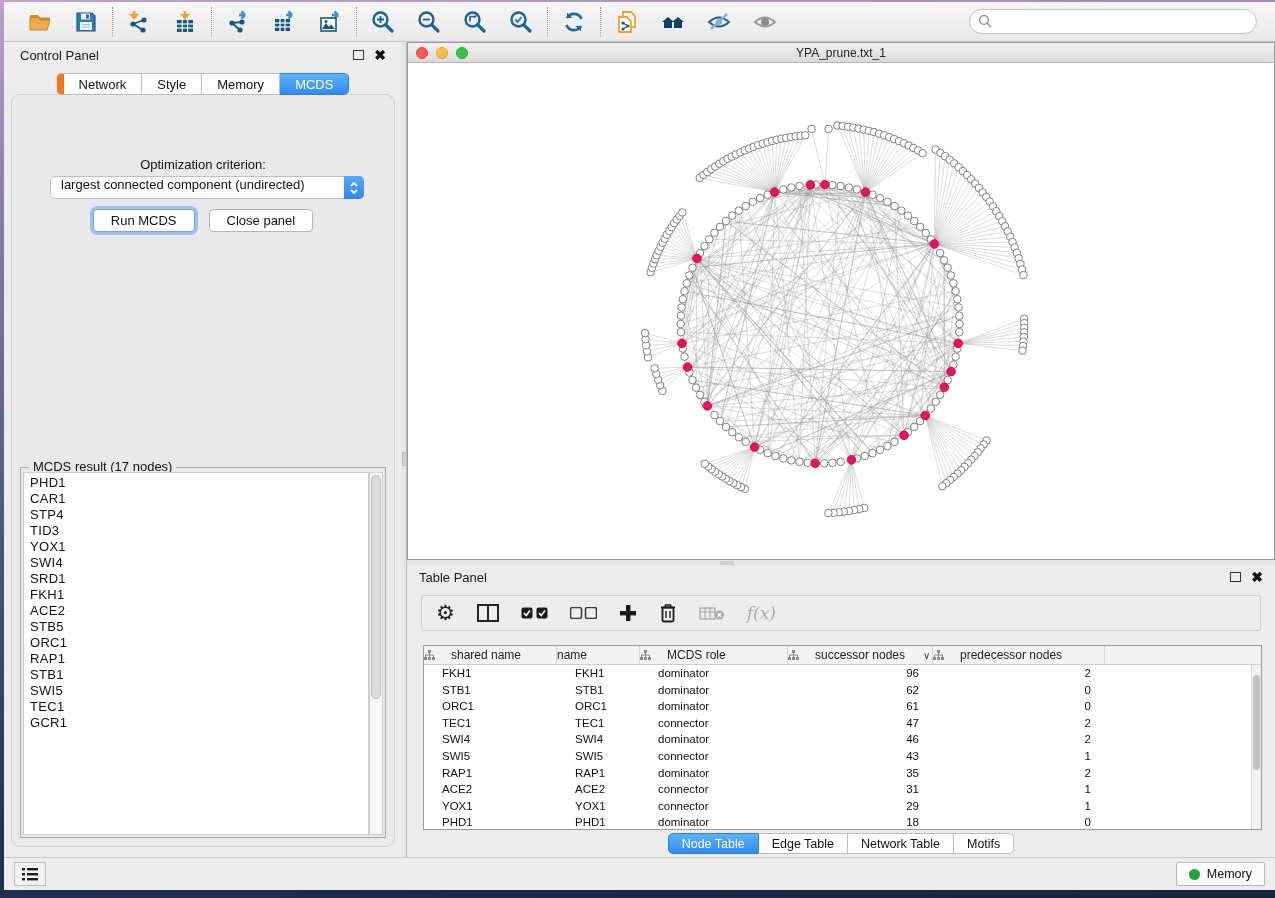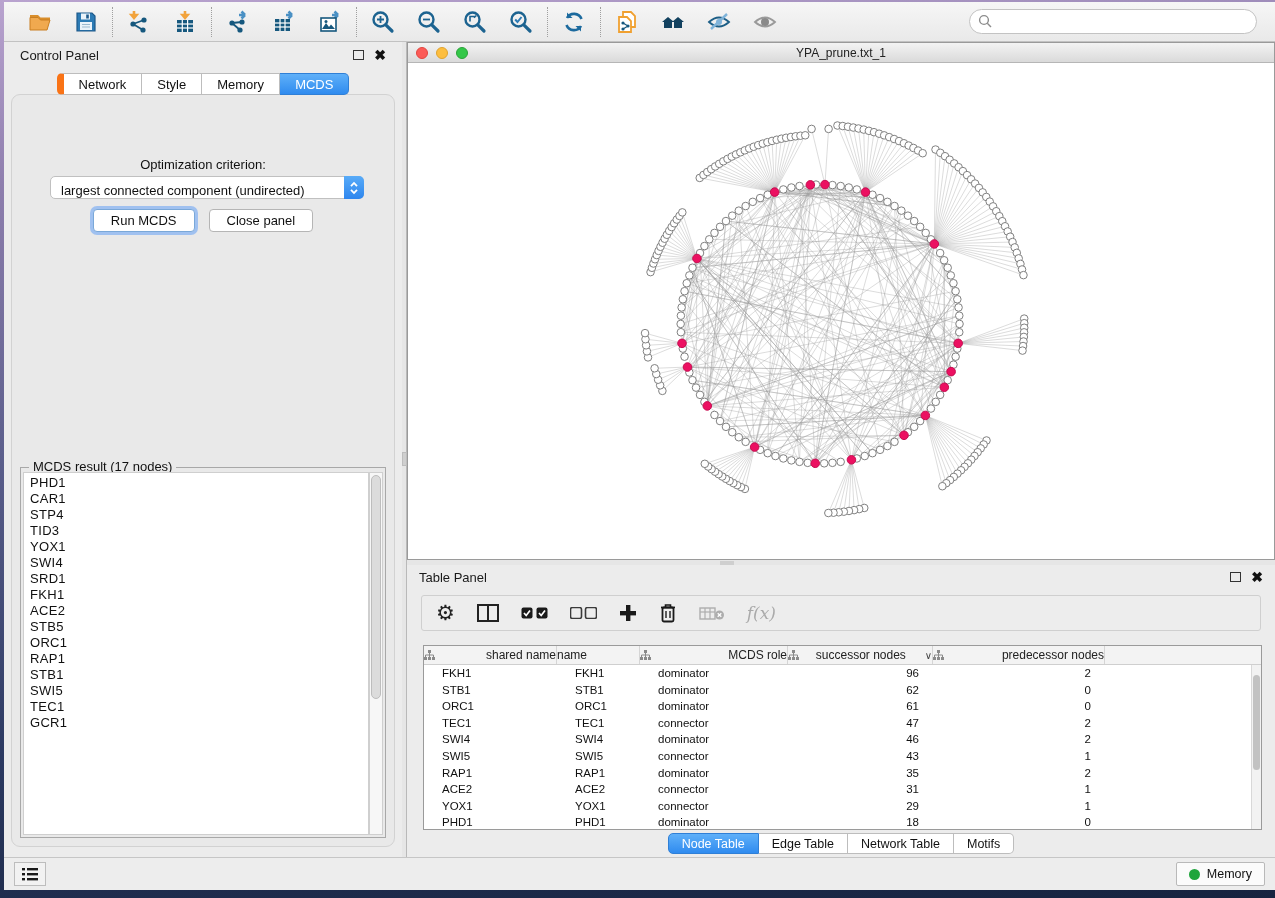--- a/index.html
+++ b/index.html
@@ -36,21 +36,21 @@
   .tab-row { position:absolute; left:0; top:31px; width:100%; display:flex; justify-content:center; z-index:3; }
   .seg { display:flex; }
   .seg-tab { height:22px; padding:0 15px; background:#fff; border:1px solid #bdbdbd; border-left:none;
     display:flex; align-items:center; font-size:13px; color:#111; cursor:default; }
   .seg-tab:first-child { border-left:7px solid #f97316; border-radius:5px 0 0 5px; }
   .seg-tab:last-child { border-radius:0 5px 5px 0; }
   .seg-tab.active { background:linear-gradient(#5fb0f9,#2f8bef); border-color:#2f7fd6; color:#fff; }
 
   .opt-label { position:absolute; left:0; top:62px; width:100%; text-align:center; font-size:13px; color:#111; }
   .combo { position:absolute; left:38px; top:81px; width:314px; height:23px; background:#fff;
-    border:1px solid #c0c0c0; border-radius:5px; display:flex; align-items:flex-end; cursor:default; }
+    border:1px solid #c0c0c0; border-radius:5px; display:flex; align-items:flex-start; cursor:default; }
   .combo-text { flex:1; padding-left:10px; font-size:13px; color:#111; white-space:nowrap; }
   .combo-stepper { width:20px; height:23px; margin:-1px -1px -1px 0; border-radius:0 5px 5px 0;
     background:linear-gradient(#58abf8,#2e86ee); display:flex; align-items:center; justify-content:center; }
 
   .btn-row { position:absolute; left:0; top:114px; width:100%; display:flex; justify-content:center; gap:14px; }
   .push-btn { height:23px; padding:0 17px; background:#fff; border:1px solid #b5b5b5; border-radius:4px;
     font-size:13px; color:#111; display:flex; align-items:center; cursor:default; }
   .push-btn.focused { box-shadow:0 0 0 3px rgba(100,160,245,.55); border-color:#7aa8d8; }
 
   .result-box { position:absolute; left:8px; right:8px; top:372px; bottom:8px; border:1px solid #a8a8a8; }
@@ -87,21 +87,21 @@
   .tp-header { position:absolute; left:0; top:0; right:0; height:24px; display:flex; align-items:center; padding:0 12px; }
 
   .tp-toolbar { position:absolute; left:14px; right:14px; top:30px; height:36px; background:#ededed;
     border:1px solid #cfcfcf; border-radius:3px; display:flex; align-items:center; gap:22px; padding:0 14px; }
   .tp-icon { display:flex; align-items:center; justify-content:center; height:26px; cursor:default; }
   .gear-glyph { font-size:21px; color:#222; line-height:22px; }
   .fx-glyph { font-family:"DejaVu Serif", serif; font-style:italic; font-size:17px; color:#aaa; }
 
   .tbl { position:absolute; left:16px; right:13px; top:80px; bottom:27px; background:#fff; border:1px solid #9a9a9a; overflow:hidden; }
   .tbl-head { display:flex; height:19px; background:#f3f3f3; border-bottom:1px solid #cfcfcf; }
-  .th { display:flex; align-items:center; gap:2px; justify-content:space-between; border-right:1px solid #d5d5d5;
+  .th { display:flex; align-items:center; gap:16px; justify-content:flex-start; border-right:1px solid #d5d5d5;
     font-size:12px; color:#222; overflow:hidden; }
   .th .cap { white-space:nowrap; }
   .sort-caret { font-size:10px; color:#444; margin-left:2px; }
   .tbl-body { position:absolute; left:0; right:10px; top:19px; bottom:0; }
   .tr { display:flex; height:16.6px; background:#fff; }
   .td { font-size:11.5px; color:#111; line-height:16.6px; white-space:nowrap; overflow:hidden; }
   .td.left { padding-left:18px; text-align:left; }
   .td.right { padding-right:14px; text-align:right; }
   .tbl-scroll { position:absolute; right:0; top:19px; width:10px; bottom:0; background:#f2f2f2; border-left:1px solid #d8d8d8; }
   .tbl-thumb { position:absolute; left:1px; right:1px; top:10px; height:58%; background:#c2c2c2; border-radius:4px; }

